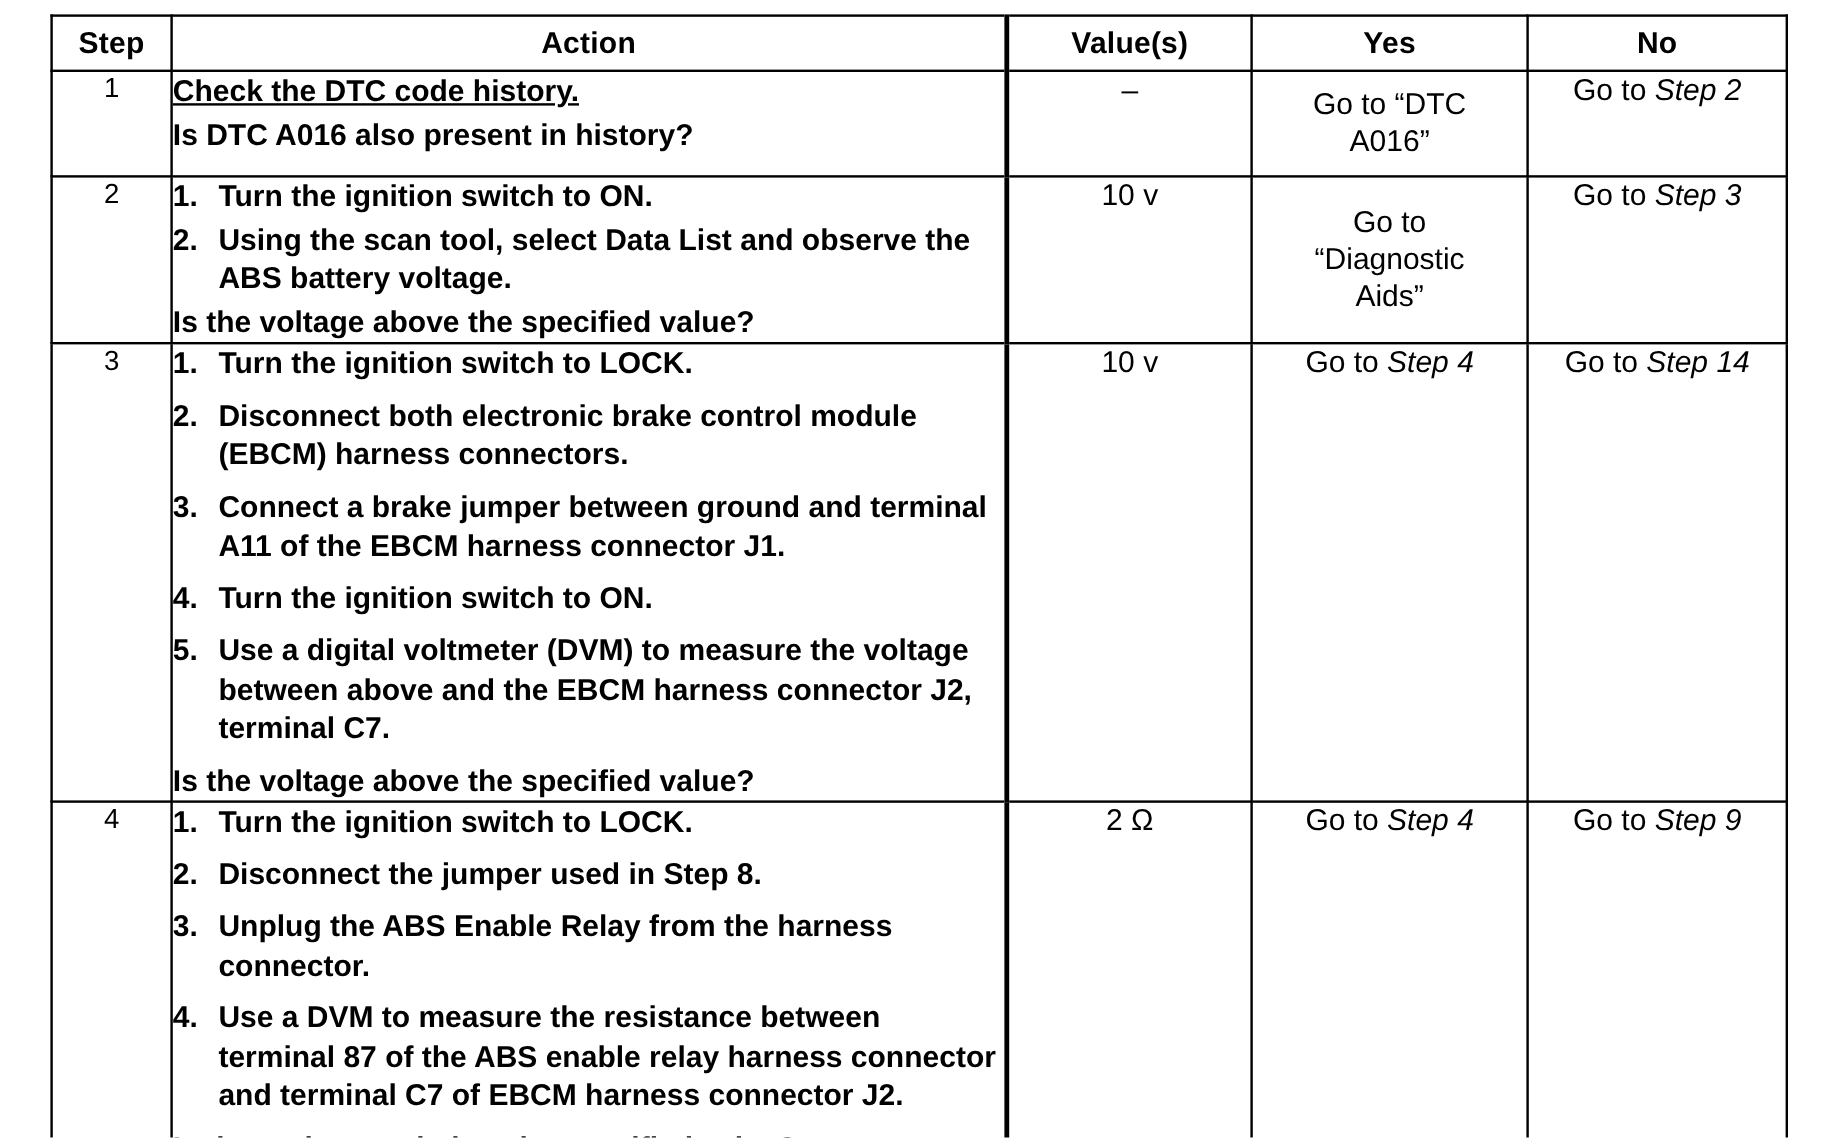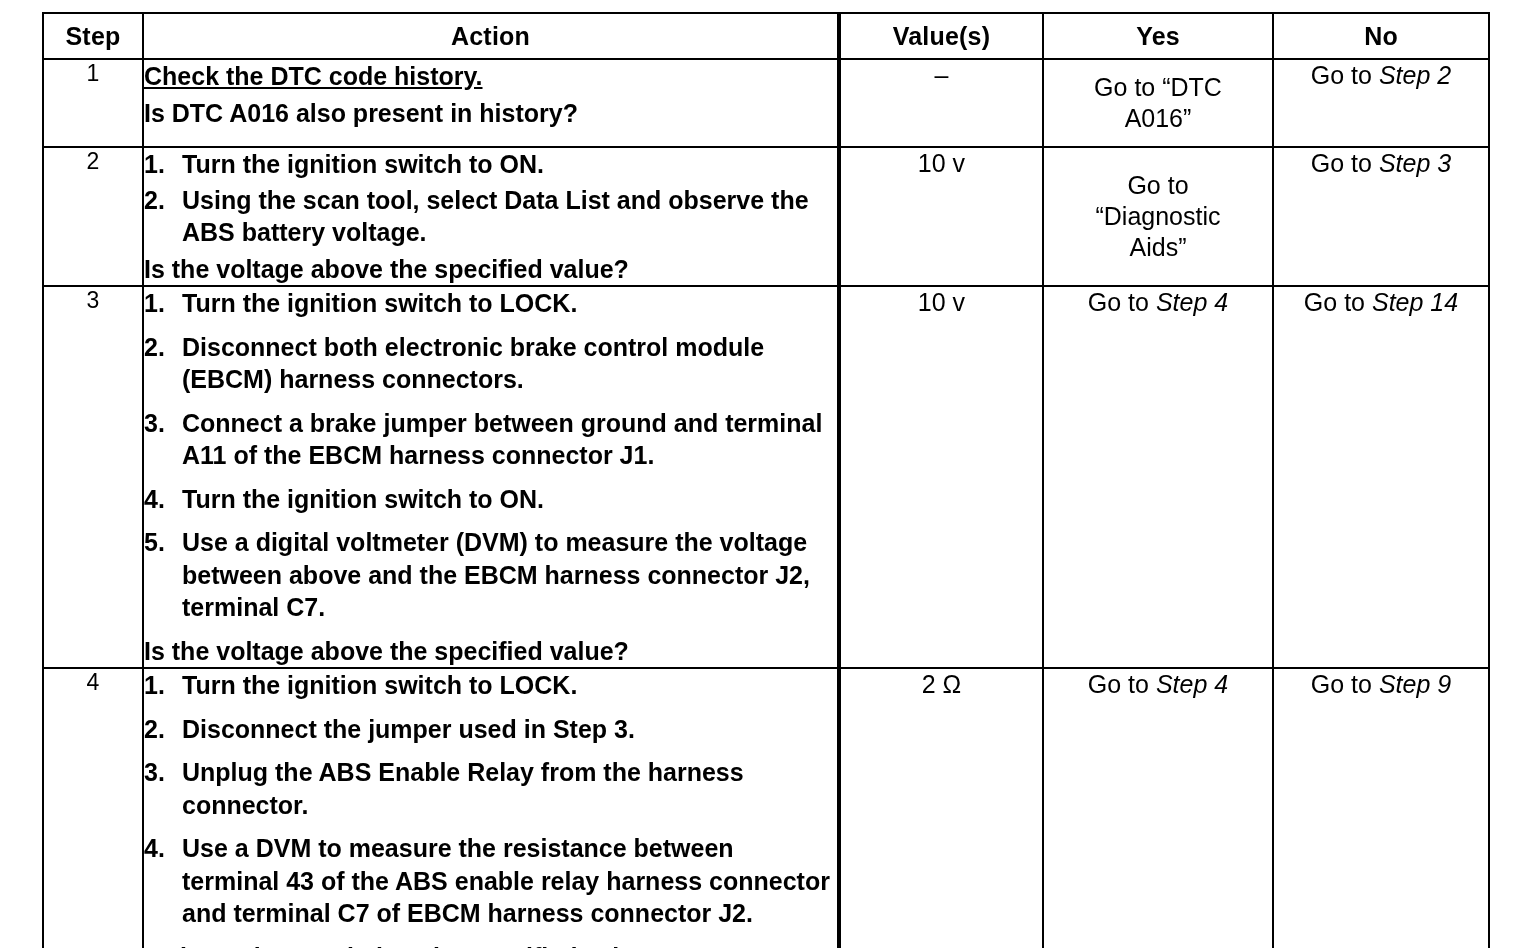--- a/index.html
+++ b/index.html
@@ -203,23 +203,23 @@
         <td class="no-cell">
           <span class="nowrap"><span>Go to </span><span class="em-step">Step 14</span></span>
         </td>
       </tr>
 
       <tr style="height:300px;">
         <td class="step-cell">4</td>
         <td class="action-cell">
           <ul class="act-list loose">
             <li><span class="num">1.</span><span>Turn the ignition switch to LOCK.</span></li>
-            <li><span class="num">2.</span><span>Disconnect the jumper used in Step 3.</span></li>
+            <li><span class="num">2.</span><span>Disconnect the jumper used in Step 8.</span></li>
             <li><span class="num">3.</span><span>Unplug the ABS Enable Relay from the harness connector.</span></li>
-            <li><span class="num">4.</span><span>Use a DVM to measure the resistance between terminal 43 of the ABS enable relay harness connector and terminal C7 of EBCM harness connector J2.</span></li>
+            <li><span class="num">4.</span><span>Use a DVM to measure the resistance between terminal 87 of the ABS enable relay harness connector and terminal C7 of EBCM harness connector J2.</span></li>
           </ul>
           <p class="act-question">Is the resistance below the specified value?</p>
         </td>
         <td class="value-cell sep-left">2 Ω</td>
         <td class="yes-cell">
           <span class="nowrap"><span>Go to </span><span class="em-step">Step 4</span></span>
         </td>
         <td class="no-cell">
           <span class="nowrap"><span>Go to </span><span class="em-step">Step 9</span></span>
         </td>

